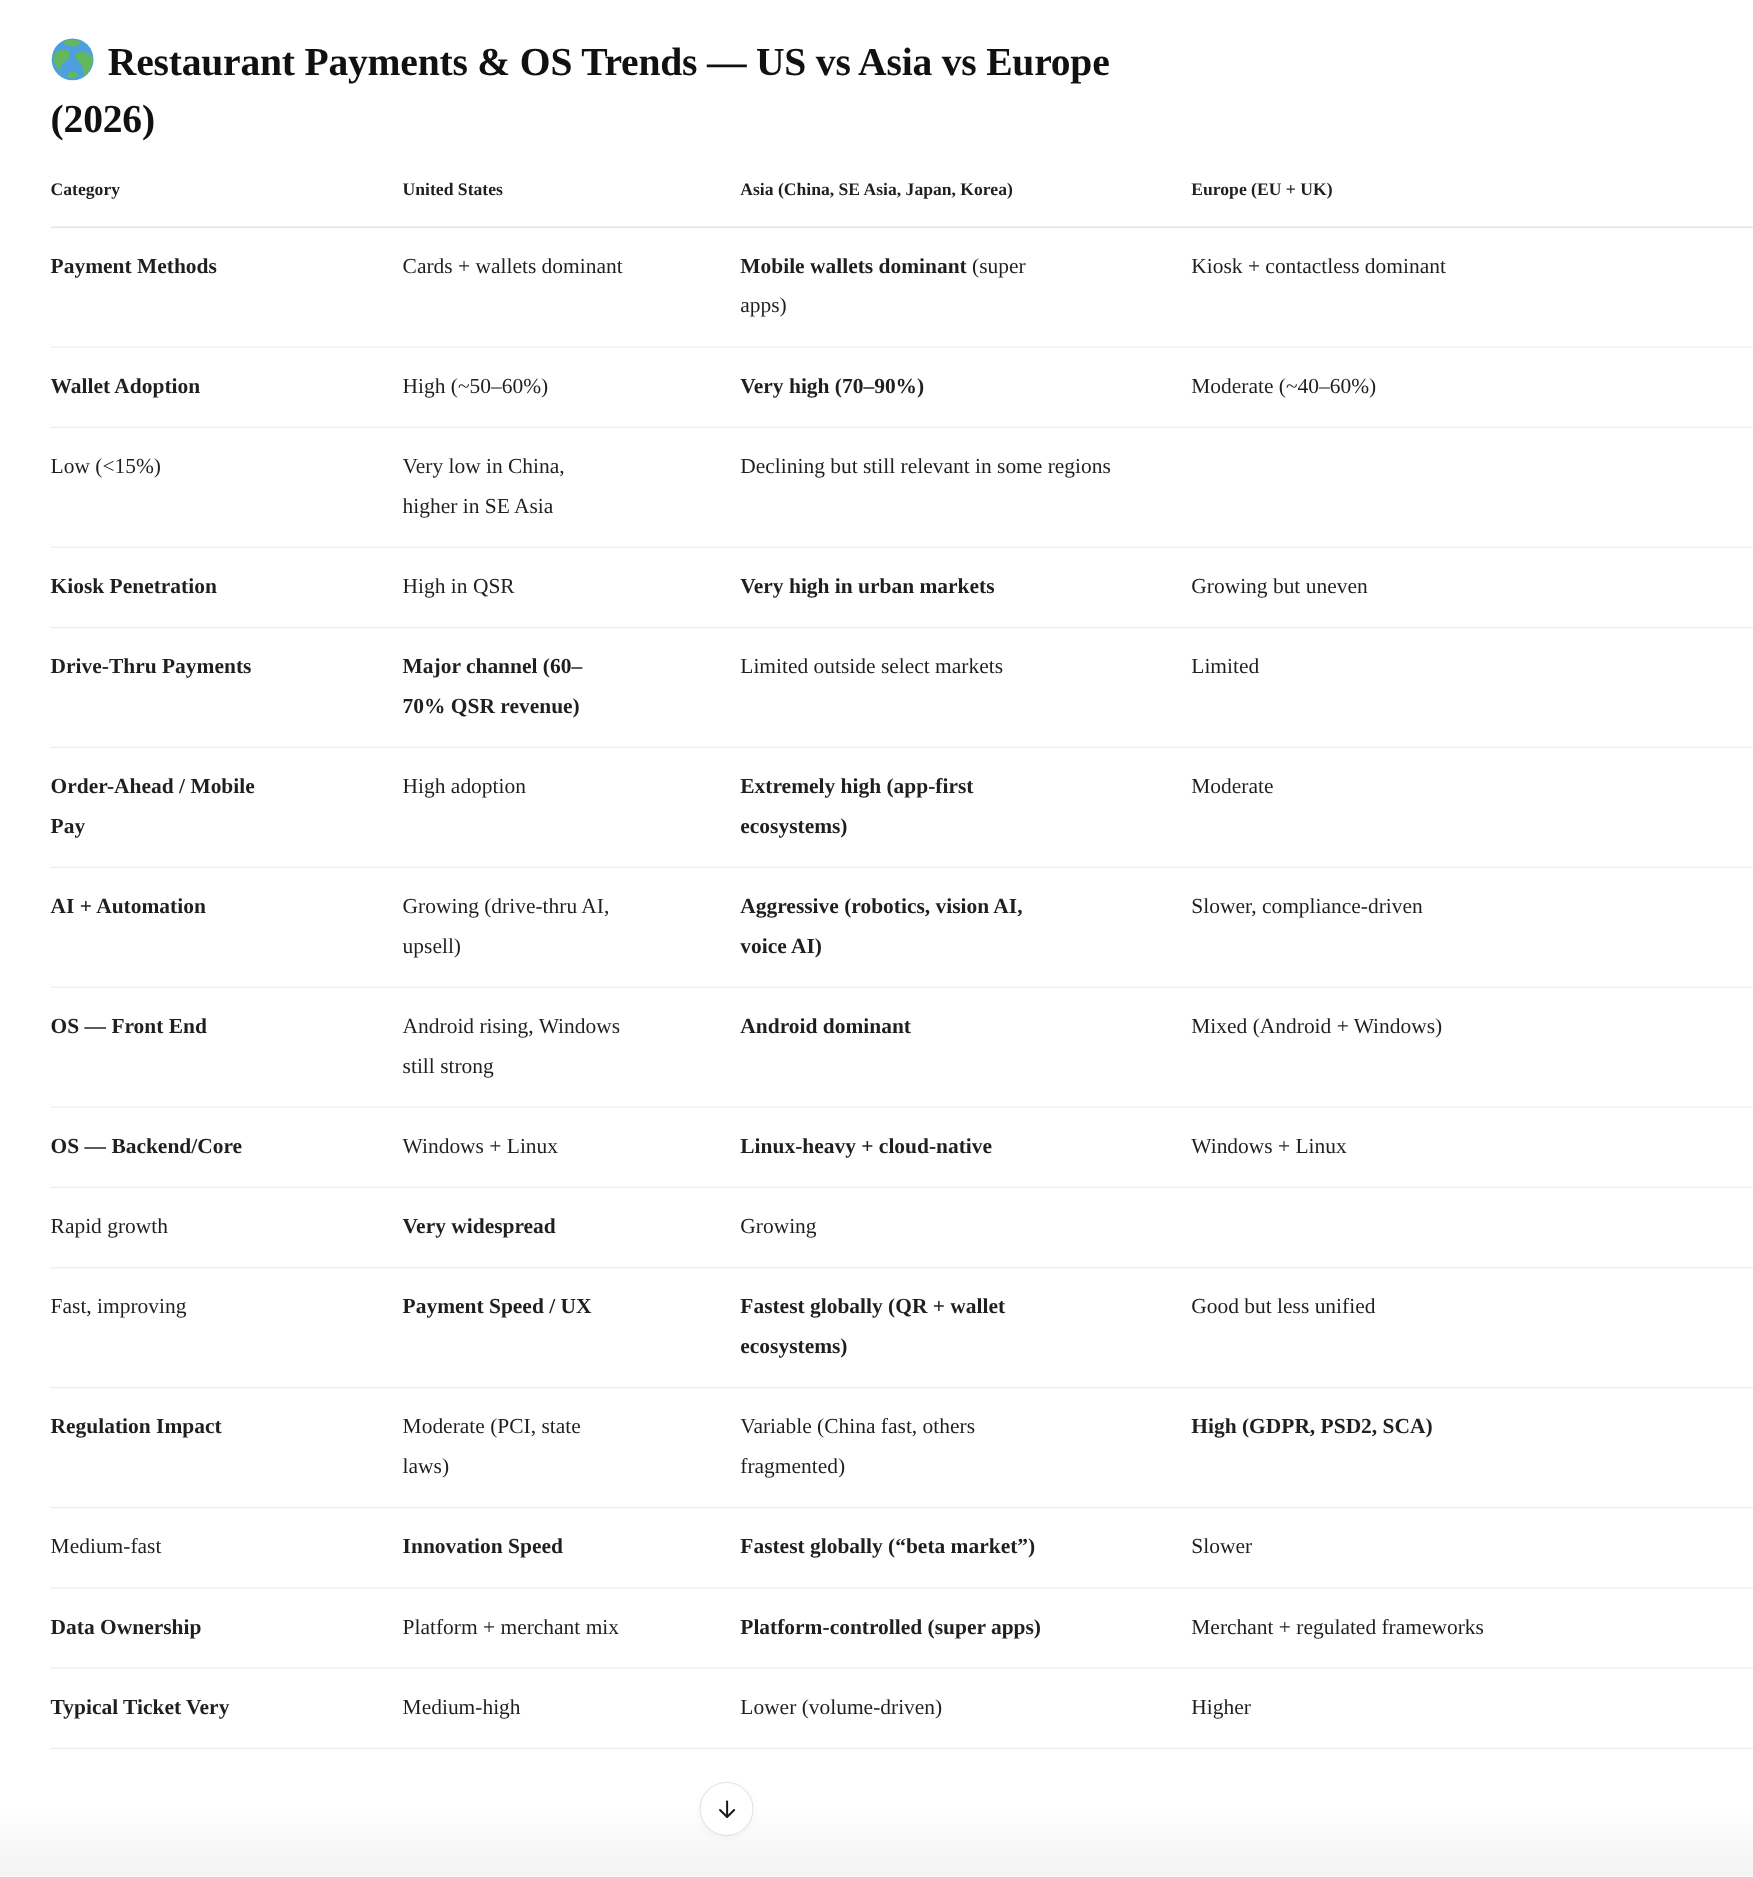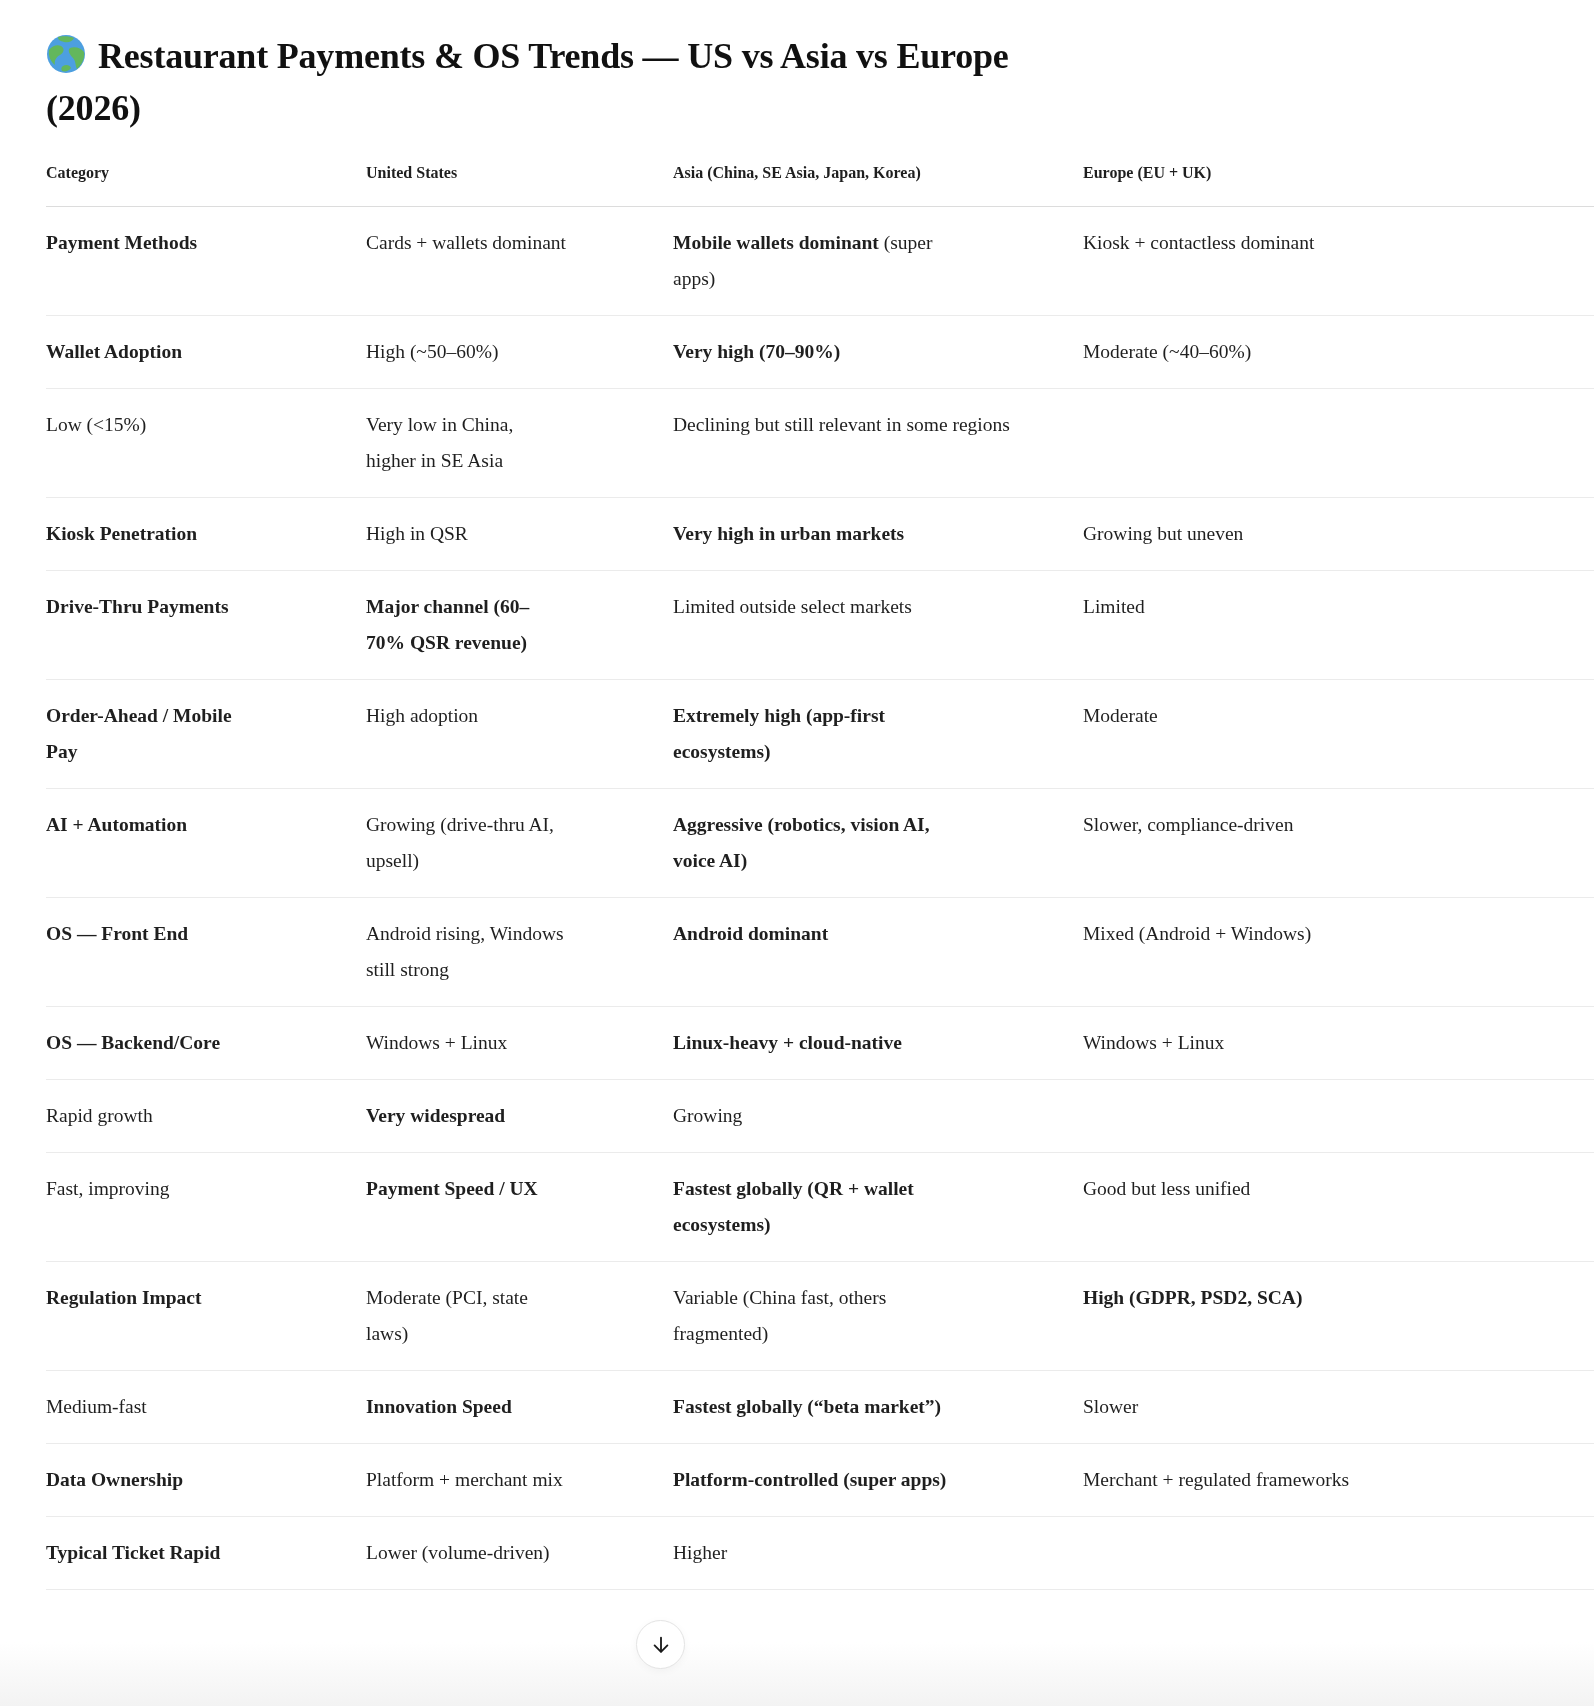--- a/index.html
+++ b/index.html
@@ -159,21 +159,22 @@
   </div>
 
   <div class="trow grid">
     <div class="cell c0"><span class="b">Data Ownership</span></div>
     <div class="cell c1"><span class="b"></span><span class="r">Platform + merchant mix</span></div>
     <div class="cell c2"><span class="b">Platform-controlled (super apps)</span><span class="r"></span></div>
     <div class="cell c3"><span class="b"></span><span class="r">Merchant + regulated frameworks</span></div>
   </div>
 
   <div class="trow grid">
-    <div class="cell c0"><span class="b">Typical Ticket Rapid</span></div>
+    <div class="cell c0"><span class="b">Typical Ticket Very</span></div>
+    <div class="cell c1"><span class="b"></span><span class="r">Medium-high</span></div>
     <div class="cell c2"><span class="b"></span><span class="r">Lower (volume-driven)</span></div>
     <div class="cell c3"><span class="b"></span><span class="r">Higher</span></div>
   </div>
 </div>
 
 </div>
 
 <button class="scroll-btn">
   <span>
       <svg width="22" height="22" viewBox="0 0 24 24" fill="none" stroke="#1a1a1a" stroke-width="2" stroke-linecap="round" stroke-linejoin="round">

